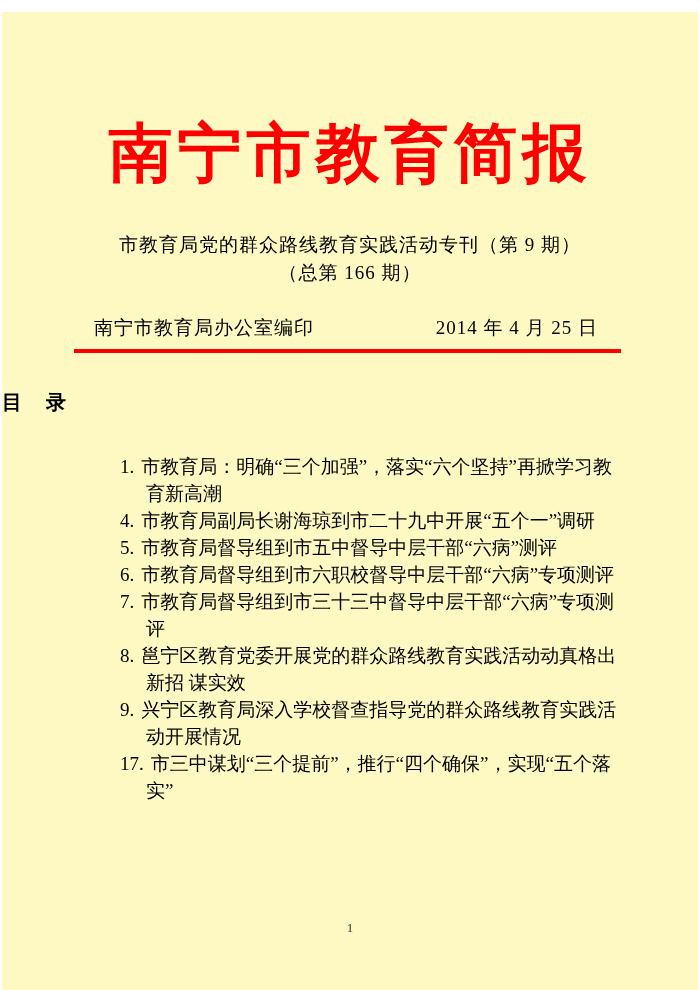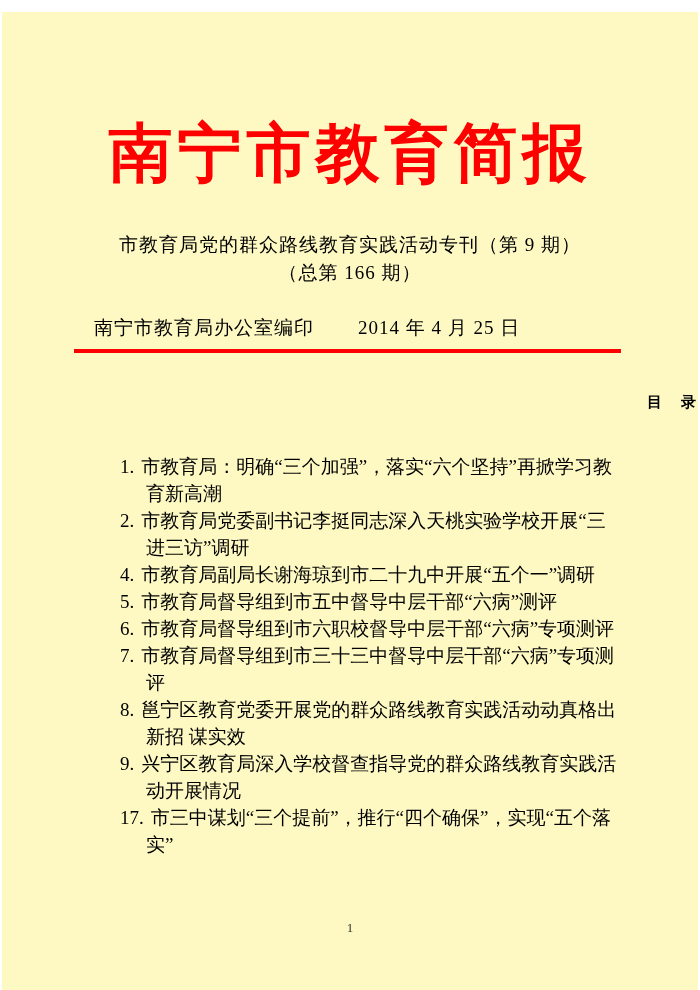--- a/index.html
+++ b/index.html
@@ -25,37 +25,37 @@
   }
   .doc-subtitle {
     margin-top: 36px;
     text-align: center;
     font-size: 19px;
     line-height: 28px;
     letter-spacing: 1px;
   }
   .meta-row {
     display: flex;
-    justify-content: flex-start;
+    justify-content: space-between;
     align-items: baseline;
     margin: 28px 100px 0 92px;
     font-size: 19px;
     line-height: 26px;
     letter-spacing: 1px;
     gap: 44px;
   }
   .red-divider {
     height: 4px;
     background: #fe0000;
     margin: 8px 77px 0 72px;
   }
   .toc-heading {
     margin-top: 34px;
-    text-align: right;
-    font-size: 15px;
+    text-align: left;
+    font-size: 20px;
     line-height: 30px;
     font-weight: bold;
     letter-spacing: 2px;
   }
   ul.toc-list {
     margin: 36px 0 0 118px;
     padding: 0;
     width: 497px;
     list-style: none;
     font-size: 19px;
@@ -92,21 +92,20 @@
     <span>南宁市教育局办公室编印</span>
     <span>2014 年 4 月 25 日</span>
   </div>
 
   <div class="red-divider"></div>
 
   <div class="toc-heading">目　录</div>
 
   <ul class="toc-list">
     <li><span class="toc-num">1.</span><span>市教育局：明确“三个加强”，落实“六个坚持”再掀学习教育新高潮</span></li>
-    <li><span class="toc-num">2.</span><span>市教育局党委副书记李挺同志深入天桃实验学校开展“三进三访”调研</span></li>
     <li><span class="toc-num">4.</span><span>市教育局副局长谢海琼到市二十九中开展“五个一”调研</span></li>
     <li><span class="toc-num">5.</span><span>市教育局督导组到市五中督导中层干部“六病”测评</span></li>
     <li><span class="toc-num">6.</span><span>市教育局督导组到市六职校督导中层干部“六病”专项测评</span></li>
     <li><span class="toc-num">7.</span><span>市教育局督导组到市三十三中督导中层干部“六病”专项测评</span></li>
     <li><span class="toc-num">8.</span><span>邕宁区教育党委开展党的群众路线教育实践活动动真格出新招 谋实效</span></li>
     <li><span class="toc-num">9.</span><span>兴宁区教育局深入学校督查指导党的群众路线教育实践活动开展情况</span></li>
     <li><span class="toc-num">17.</span><span>市三中谋划“三个提前”，推行“四个确保”，实现“五个落实”</span></li>
   </ul>
 
   <div class="page-number">1</div>

